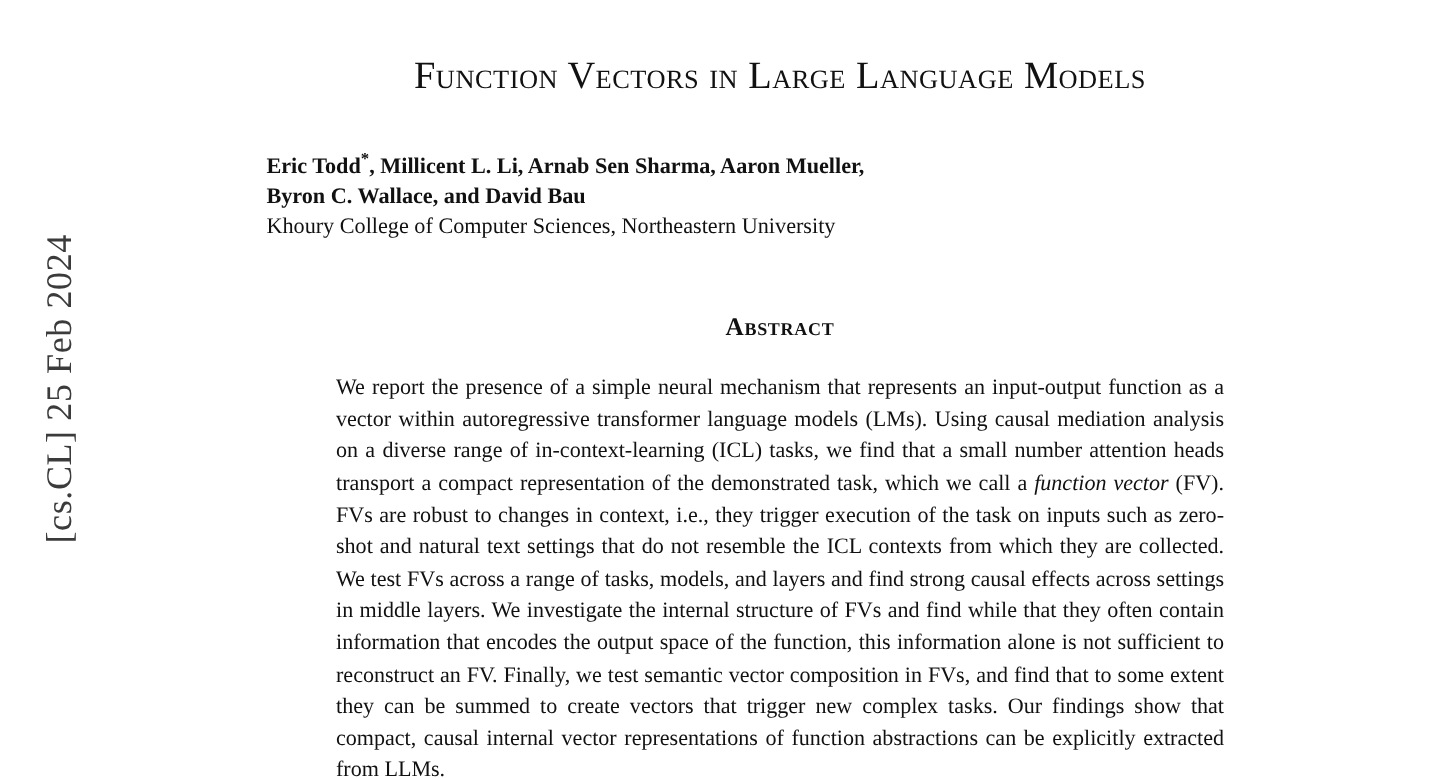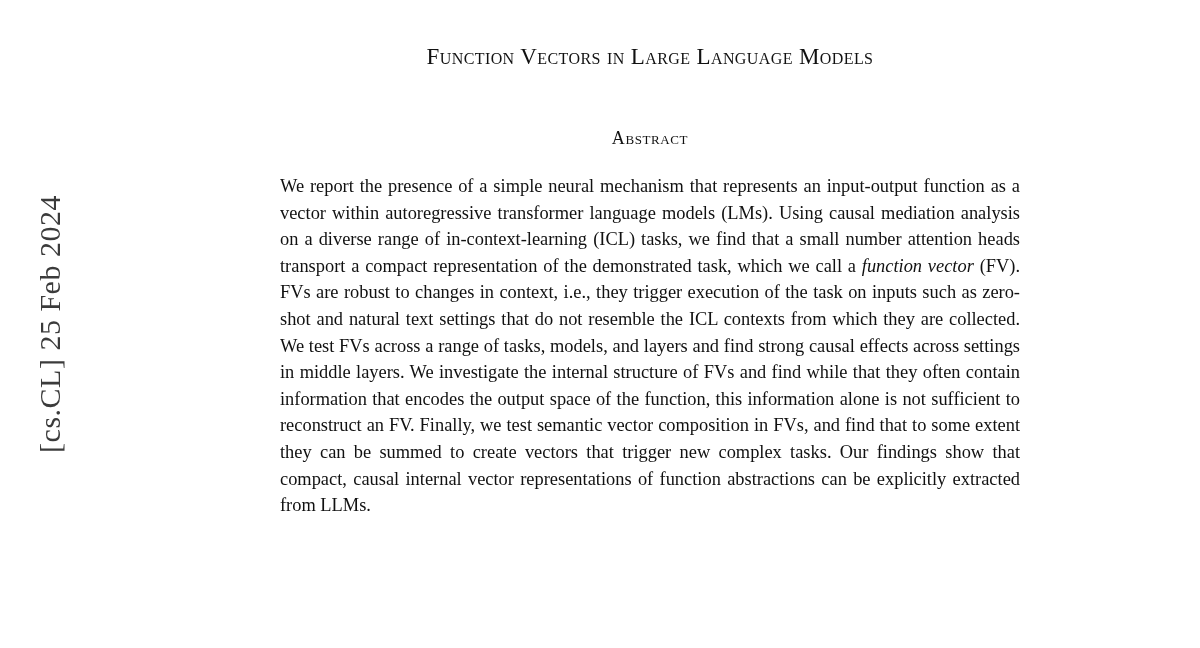--- a/index.html
+++ b/index.html
@@ -45,21 +45,21 @@
     width: 1100px;
     height: 648px;
   }
 
   .paper-title {
     margin: 0;
     padding: 44px 120px 0 120px;
     text-align: center;
     font-family: "Liberation Serif", serif;
     font-weight: normal;
-    font-size: 23px;
+    font-size: 32px;
     letter-spacing: 0.4px;
     font-variant: small-caps;
     color: #111;
   }
 
   .authors-block {
     padding: 46px 0 0 122px;
     width: 760px;
   }
   .author-line {
@@ -82,22 +82,22 @@
     line-height: 1.35;
     color: #111;
     padding-top: 1px;
   }
 
   .abstract-heading {
     margin: 0;
     padding: 58px 0 0 0;
     text-align: center;
     font-family: "Liberation Serif", serif;
-    font-weight: normal;
-    font-size: 18px;
+    font-weight: bold;
+    font-size: 21px;
     font-variant: small-caps;
     letter-spacing: 0.6px;
     color: #111;
   }
 
   .abstract-body {
     margin: 0;
     padding: 24px 180px 0 180px;
     text-align: justify;
     text-justify: inter-word;
@@ -113,18 +113,25 @@
 <body>
 
 <div class="arxiv-stamp">
   <span class="vtext">[cs.CL]  25 Feb 2024</span>
 </div>
 
 <div class="page">
 
   <h1 class="paper-title">Function Vectors in Large Language Models</h1>
 
+  <div class="authors-block">
+    <div class="author-line">
+      <span>Eric Todd</span><span class="star">*</span><span>, Millicent L. Li, Arnab Sen Sharma, Aaron Mueller,</span>
+    </div>
+    <div class="author-line">Byron C. Wallace, and David Bau</div>
+    <div class="affiliation">Khoury College of Computer Sciences, Northeastern University</div>
+  </div>
 
   <h2 class="abstract-heading">Abstract</h2>
 
   <p class="abstract-body"><span>We report the presence of a simple neural mechanism that represents an input-output function as a vector within autoregressive transformer language models (LMs). Using causal mediation analysis on a diverse range of in-context-learning (ICL) tasks, we find that a small number attention heads transport a compact representation of the demonstrated task, which we call a </span><em>function vector</em><span> (FV). FVs are robust to changes in context, i.e., they trigger execution of the task on inputs such as zero-shot and natural text settings that do not resemble the ICL contexts from which they are collected. We test FVs across a range of tasks, models, and layers and find strong causal effects across settings in middle layers. We investigate the internal structure of FVs and find while that they often contain information that encodes the output space of the function, this information alone is not sufficient to reconstruct an FV. Finally, we test semantic vector composition in FVs, and find that to some extent they can be summed to create vectors that trigger new complex tasks. Our findings show that compact, causal internal vector representations of function abstractions can be explicitly extracted from LLMs.</span></p>
 
 </div>
 
 </body></html>

